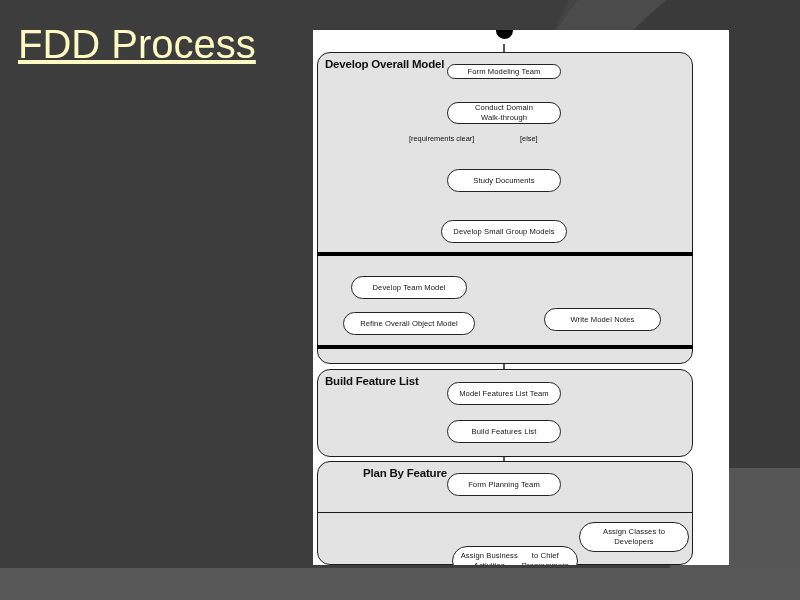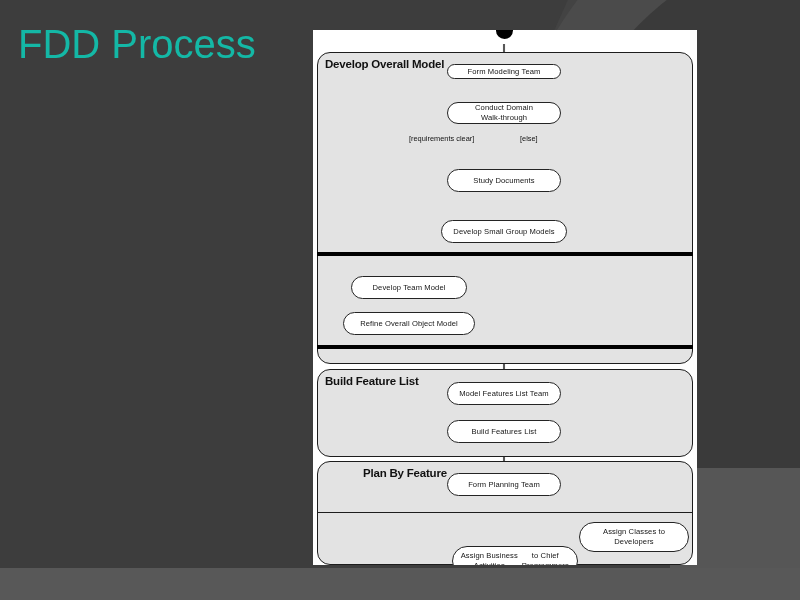--- a/index.html
+++ b/index.html
@@ -80,20 +80,21 @@
   
   #page {
     position: absolute;
     left: 313px;
     top: 30px;
     width: 384px;
     height: 535px;
     background: #ffffff;
     z-index: 4;
     overflow: hidden;
+    padding-left: 32px;
   }
 
   #canvas { position: absolute; inset: 0; }
 
   svg.diagram {
     position: absolute;
     left: 0; top: 0;
     width: 384px;
     height: 535px;
   }
@@ -169,21 +170,21 @@
 <div id="slide" style="background: rgb(61, 61, 61);">
 
   <div class="bg-layer">
     <div class="bg-diag"></div>
     <div class="bg-circle"></div>
     <div class="bg-circle-inner"></div>
     <div class="bg-band-right"></div>
     <div class="bg-band"></div>
   </div>
 
-  <div id="title" style="color: #14b8a6;">FDD Process</div>
+  <div id="title" style="color: #fef9c3; text-decoration: underline;">FDD Process</div>
 
   <div id="page">
     <div id="canvas">
 
       <svg class="diagram" viewBox="0 0 384 535">
         <defs>
           <marker id="ah" markerWidth="9" markerHeight="9" refX="5.4" refY="3" orient="auto" markerUnits="strokeWidth">
             <path d="M0.4,0.4 L6,3 L0.4,5.6" fill="none" stroke="#3a3a3a" stroke-width="1.1"></path>
           </marker>
           <marker id="ah2" markerWidth="9" markerHeight="9" refX="5.4" refY="3" orient="auto" markerUnits="strokeWidth">
@@ -273,20 +274,23 @@
       </div>
 
       <div class="node" style="left:38px; top:246px; width:116px; height:23px;">
         <span>Develop Team Model</span>
       </div>
 
       <div class="node" style="left:30px; top:282px; width:132px; height:23px;">
         <span>Refine Overall Object Model</span>
       </div>
 
+      <div class="node" style="left:231px; top:278px; width:117px; height:23px;">
+        <span>Write Model Notes</span>
+      </div>
 
       <div class="node" style="left:134px; top:352px; width:114px; height:23px;">
         <span>Model Features List Team</span>
       </div>
 
       <div class="node" style="left:134px; top:390px; width:114px; height:23px;">
         <span>Build Features List</span>
       </div>
 
       <div class="node" style="left:134px; top:443px; width:114px; height:23px;">

